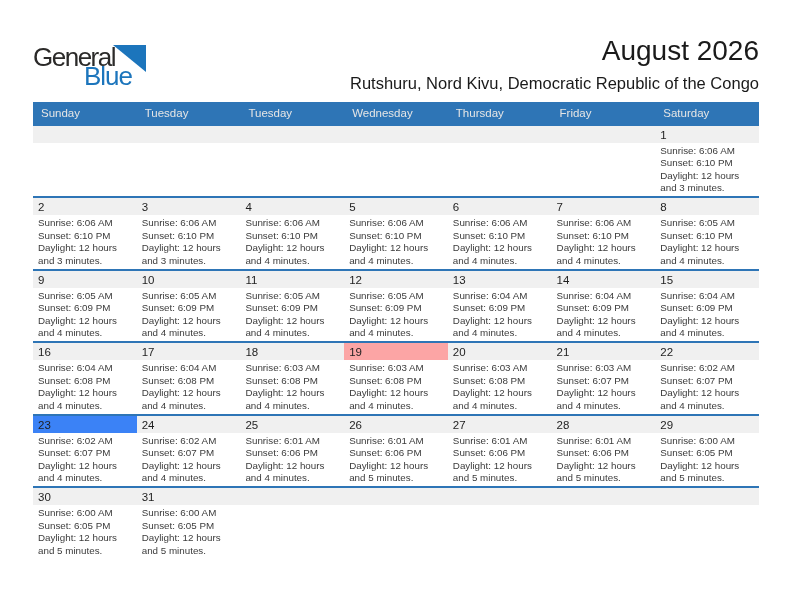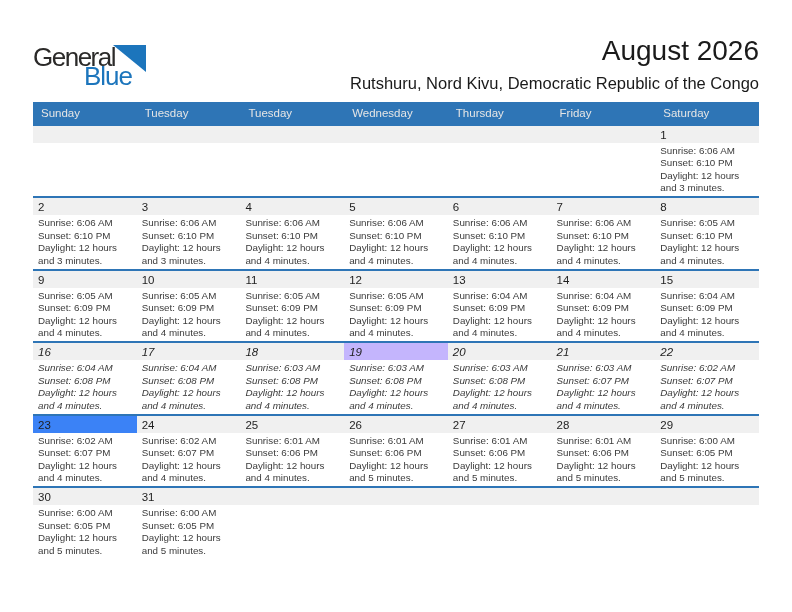--- a/index.html
+++ b/index.html
@@ -251,21 +251,21 @@
           <div class="day-cell">
             <div class="day-num" style="background: rgb(240, 240, 240);">15</div>
             <div class="day-body">
               <div>Sunrise: 6:04 AM</div>
               <div>Sunset: 6:09 PM</div>
               <div>Daylight: 12 hours</div>
               <div>and 4 minutes.</div>
             </div>
           </div>
         </div>
-        <div class="week-row" style="border-top: 2px solid rgb(46, 117, 182); font-style: italic;">
+        <div class="week-row" style="border-top: 2px solid rgb(46, 117, 182);">
           <div class="day-cell">
             <div class="day-num" style="background: rgb(240, 240, 240);">16</div>
             <div class="day-body">
               <div>Sunrise: 6:04 AM</div>
               <div>Sunset: 6:08 PM</div>
               <div>Daylight: 12 hours</div>
               <div>and 4 minutes.</div>
             </div>
           </div>
           <div class="day-cell">
@@ -280,21 +280,21 @@
           <div class="day-cell">
             <div class="day-num" style="background: rgb(240, 240, 240);">18</div>
             <div class="day-body">
               <div>Sunrise: 6:03 AM</div>
               <div>Sunset: 6:08 PM</div>
               <div>Daylight: 12 hours</div>
               <div>and 4 minutes.</div>
             </div>
           </div>
           <div class="day-cell">
-            <div class="day-num" style="background: #c4b5fd;">19</div>
+            <div class="day-num" style="background: #fca5a5;">19</div>
             <div class="day-body">
               <div>Sunrise: 6:03 AM</div>
               <div>Sunset: 6:08 PM</div>
               <div>Daylight: 12 hours</div>
               <div>and 4 minutes.</div>
             </div>
           </div>
           <div class="day-cell">
             <div class="day-num" style="background: rgb(240, 240, 240);">20</div>
             <div class="day-body">

